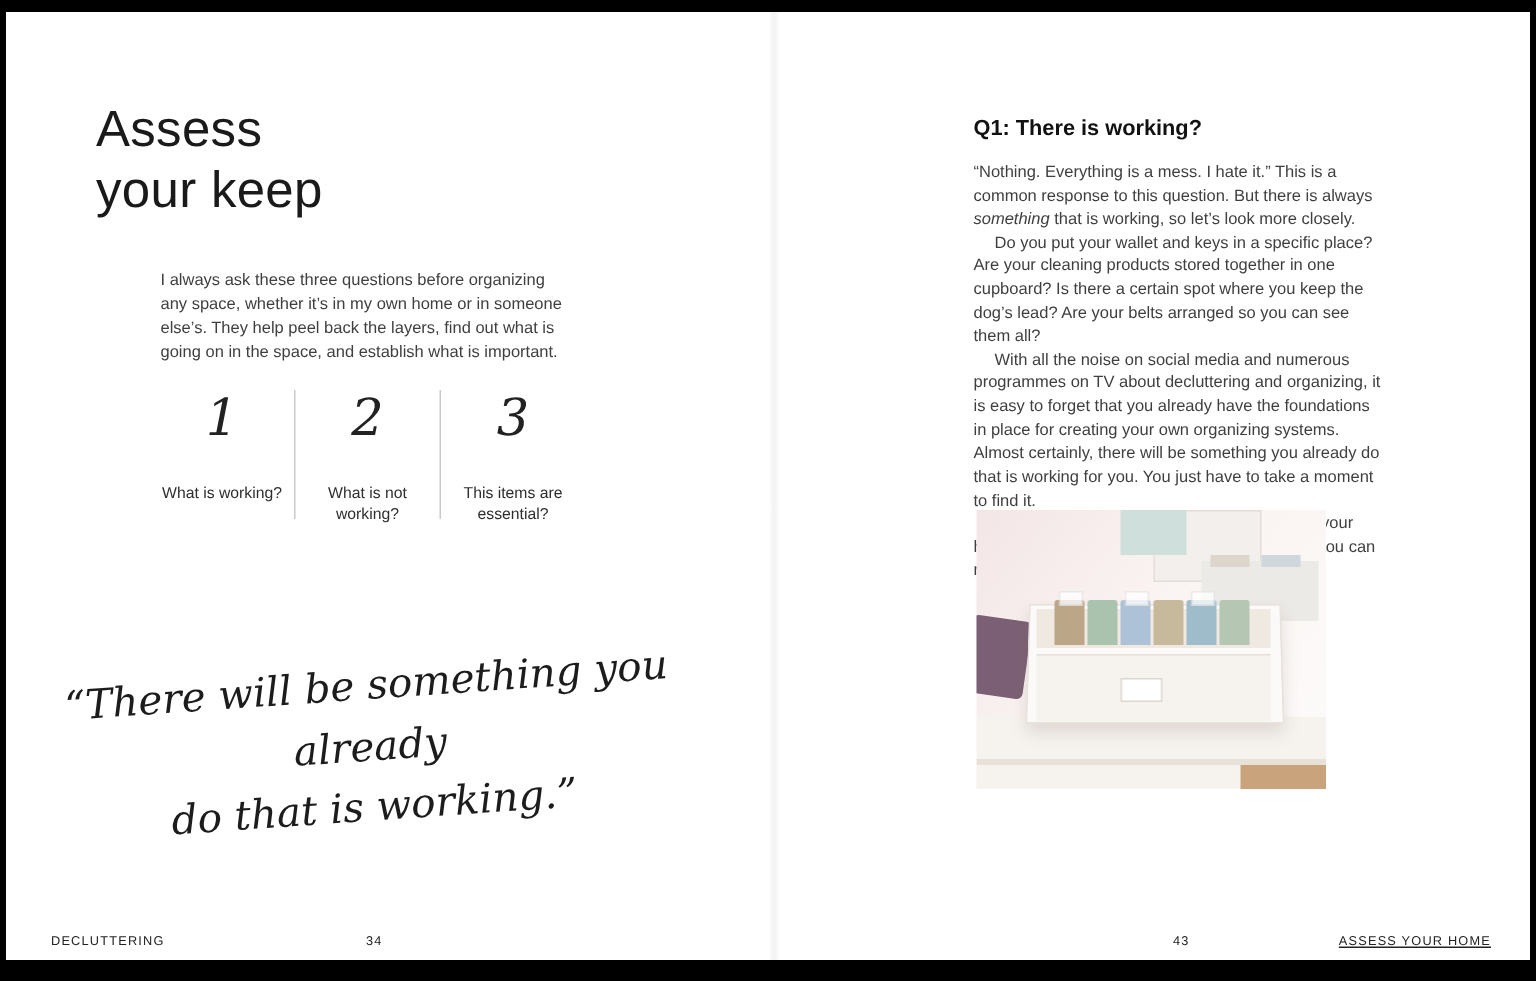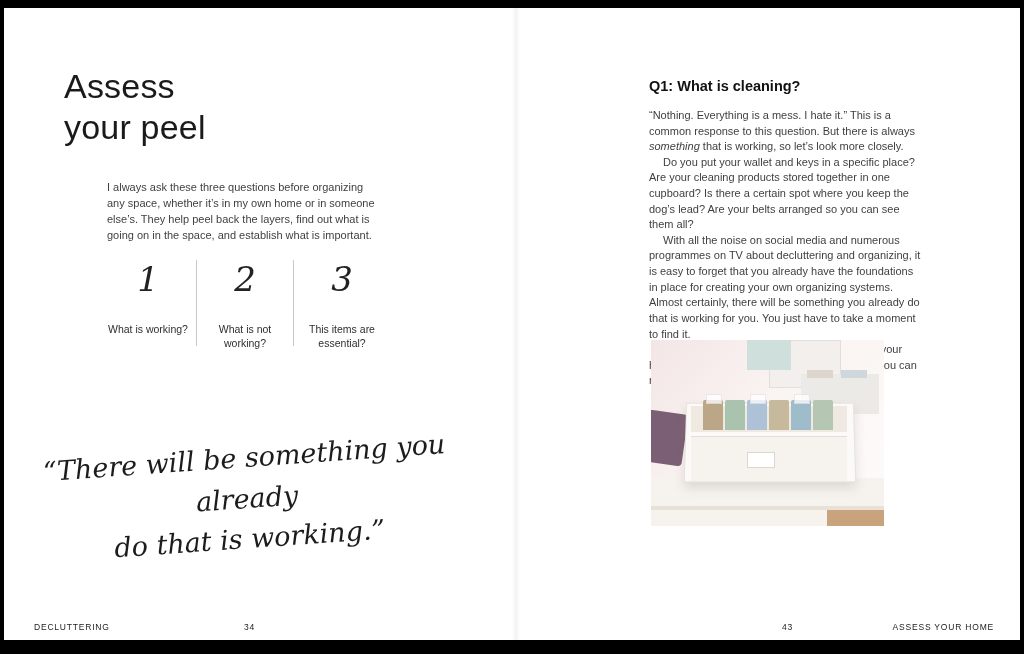--- a/index.html
+++ b/index.html
@@ -46,21 +46,21 @@
     position:absolute;left:28px;top:430px;width:430px;text-align:center;
     font-family:"DejaVu Serif", serif;font-style:italic;color:#1c1c1c;
     font-size:27px;line-height:1.5;transform:rotate(-4deg);
   }
   .footer{
     position:absolute;top:614px;font-size:8.5px;letter-spacing:.8px;color:#222;
   }
   .footer-decluttering{left:30px;}
   .footer-34{left:240px;}
   .footer-35{left:778px;}
-  .footer-assess{right:26px;text-align:center;}
+  .footer-assess{right:26px;text-align:center;text-decoration:underline;}
 
   
   .q-heading{
     position:absolute;left:645px;top:70px;width:280px;
     font-size:14.5px;font-weight:700;color:#111;
   }
   .q-body{
     position:absolute;left:645px;top:100px;width:274px;
     font-size:11px;line-height:1.42;color:#3f3f3f;
   }
@@ -103,21 +103,21 @@
   .ph-wood{left:176px;top:170px;width:57px;height:16px;background:#c9a37c;}
   .ph-shadow{left:36px;top:138px;width:168px;height:8px;background:rgba(120,100,90,.15);filter:blur(2px);}
 </style>
 </head>
 <body>
 
 <div class="spread">
 
   <div class="title">
     <div>Assess</div>
-    <div>your peel</div>
+    <div>your keep</div>
   </div>
 
   <div class="intro">I always ask these three questions before organizing any space, whether it’s in my own home or in someone else’s. They help peel back the layers, find out what is going on in the space, and establish what is important.</div>
 
   <div class="steps">
     <div class="step">
       <div class="step-number">1</div>
       <div class="step-label">What is working?</div>
     </div>
     <div class="step">
@@ -131,21 +131,21 @@
   </div>
 
   <div class="quote">
     <div>“There will be something you already</div>
     <div>do that is working.”</div>
   </div>
 
   <div class="footer footer-decluttering">DECLUTTERING</div>
   <div class="footer footer-34">34</div>
 
-  <div class="q-heading">Q1: What is cleaning?</div>
+  <div class="q-heading">Q1: There is working?</div>
 
   <div class="q-body">
     <p><span>“Nothing. Everything is a mess. I hate it.” This is a common response to this question. But there is always </span><span class="ital">something</span><span> that is working, so let’s look more closely.</span></p>
     <p class="indent">Do you put your wallet and keys in a specific place? Are your cleaning products stored together in one cupboard? Is there a certain spot where you keep the dog’s lead? Are your belts arranged so you can see them all?</p>
     <p class="indent">With all the noise on social media and numerous programmes on TV about decluttering and organizing, it is easy to forget that you already have the foundations in place for creating your own organizing systems. Almost certainly, there will be something you already do that is working for you. You just have to take a moment to find it.</p>
     <p class="indent">By taking a good look at what you like about your home, and which spaces are easy to maintain, you can replicate these systems in other areas.</p>
   </div>
 
   <div class="photo">
     <div class="ph-shelf"></div>

